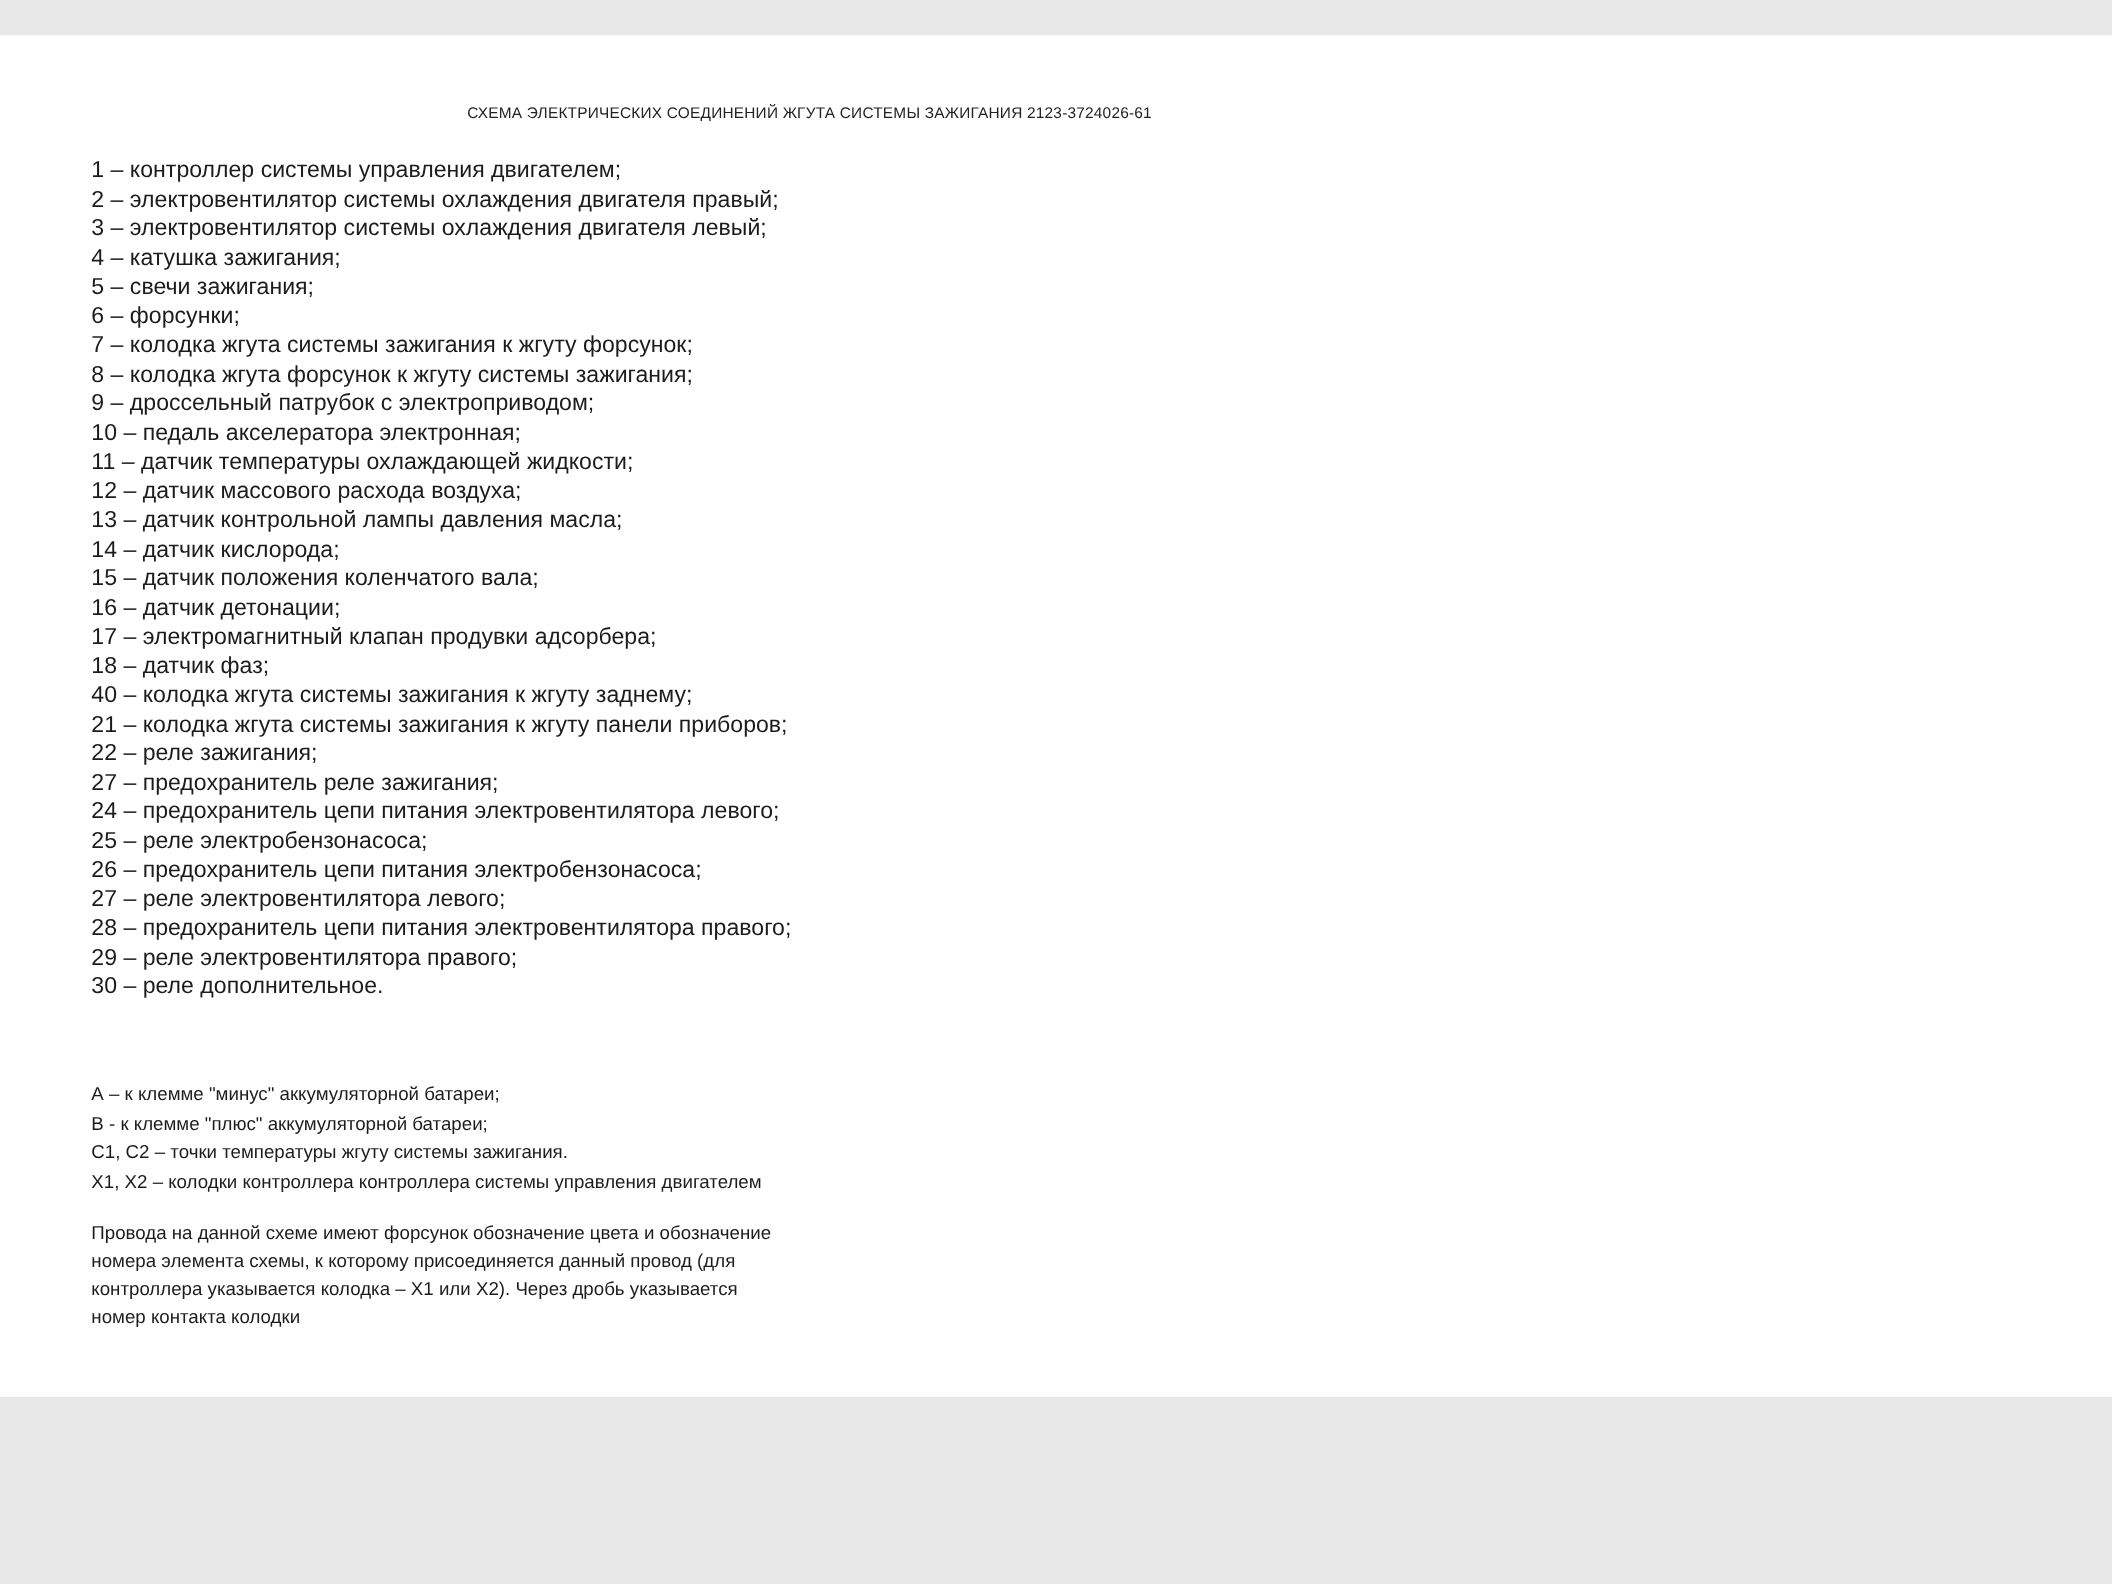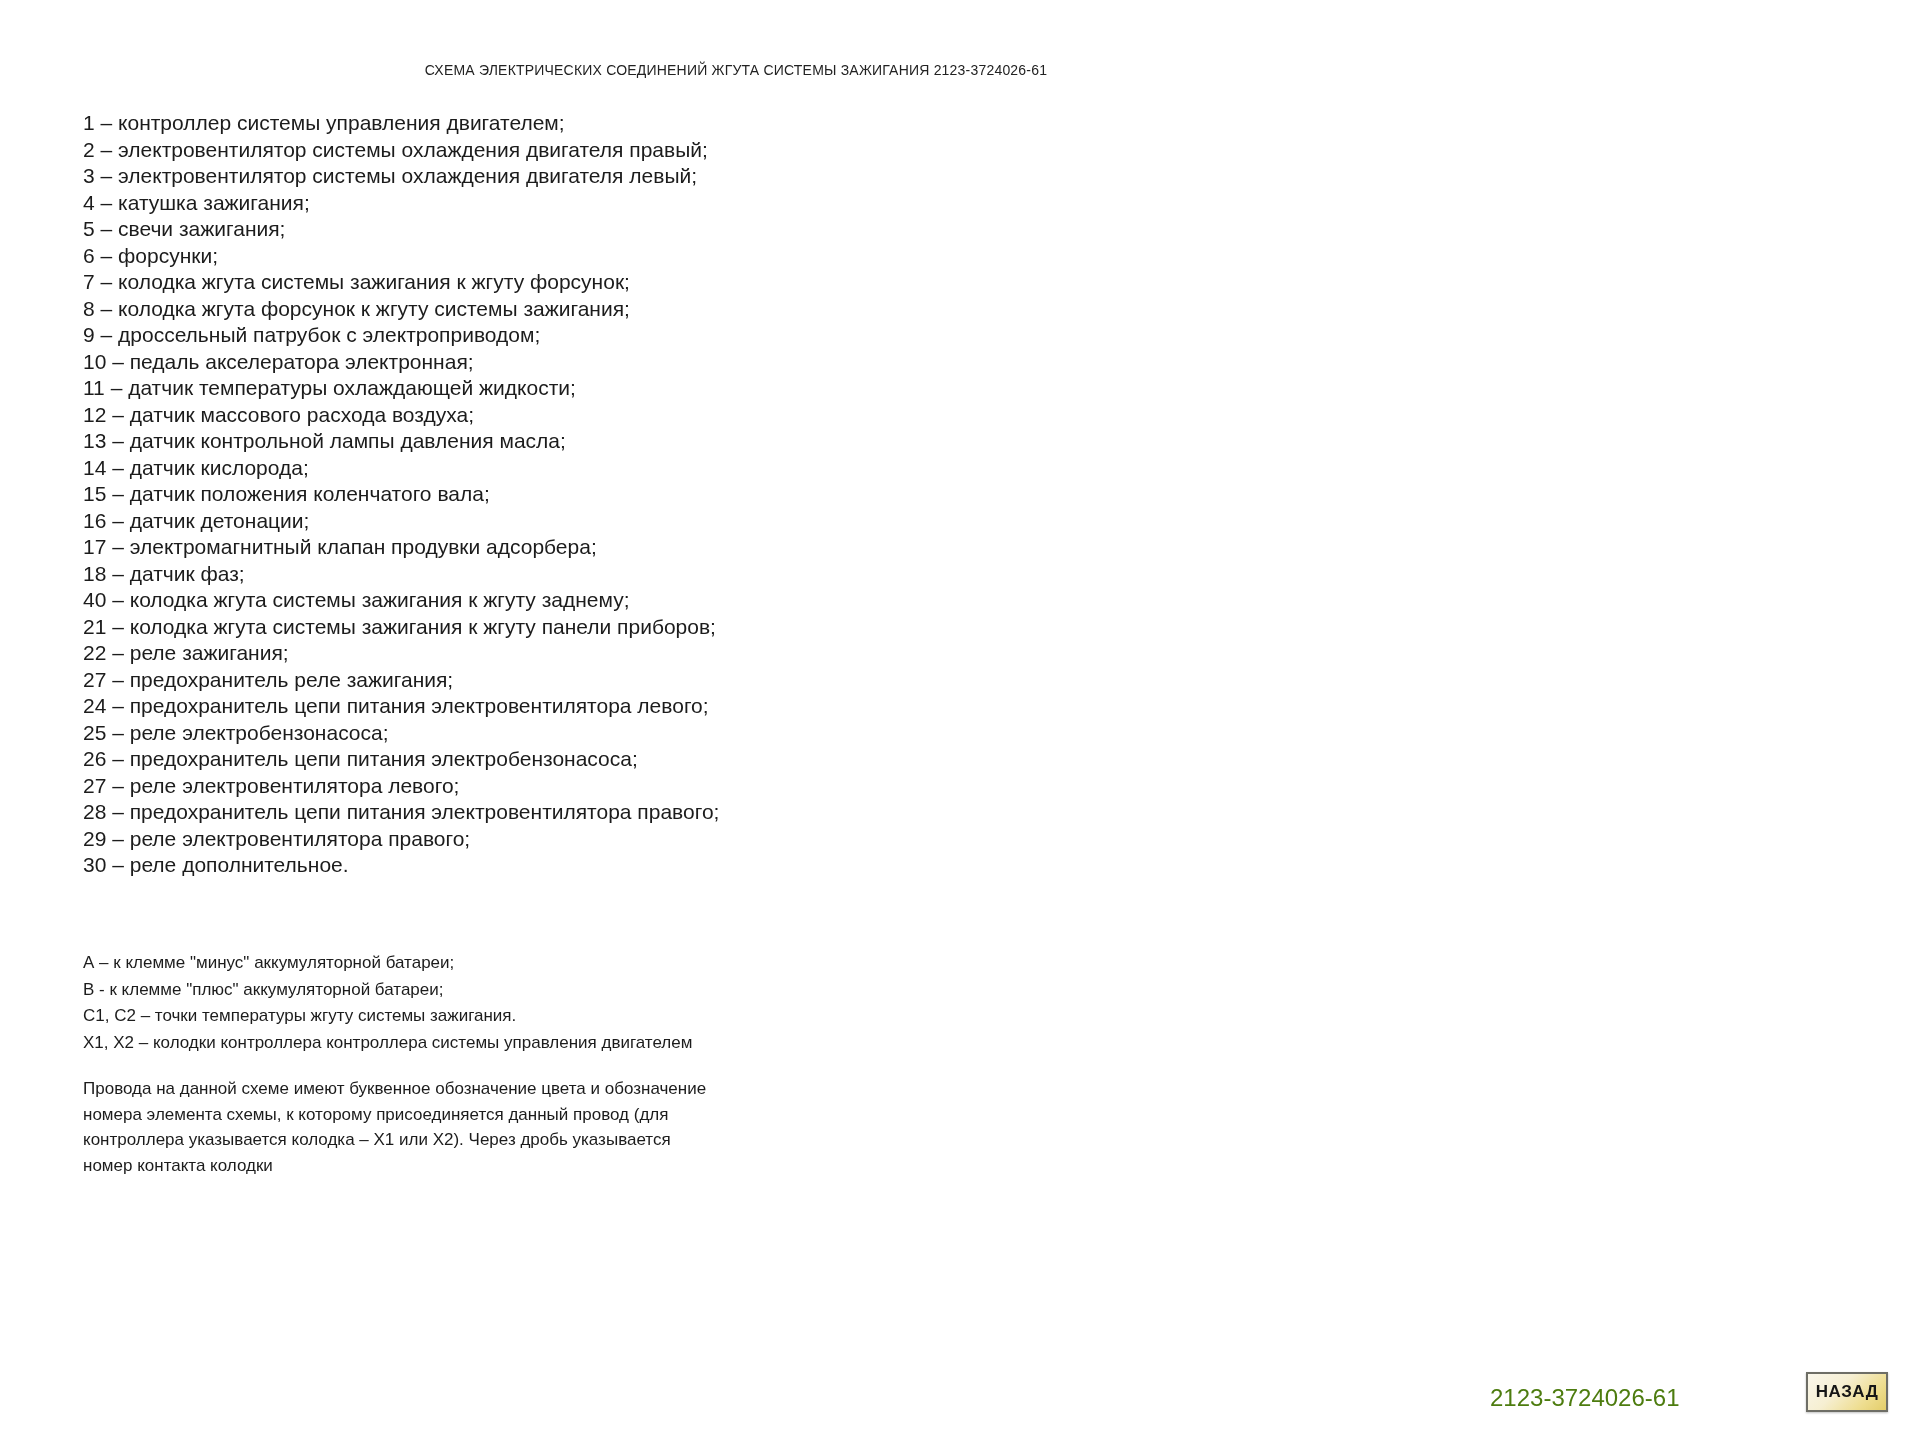--- a/index.html
+++ b/index.html
@@ -1,22 +1,23 @@
 <!DOCTYPE html>
 <html lang="ru"><head>
 <meta charset="utf-8">
 <style>
   html,body{margin:0;padding:0;background:#e8e8e8;}
   .page{
     position:relative;
-    width:1920px;height:1440px;
+    width:1920px;height:1238px;
     background:#ffffff;
     font-family:"Liberation Sans","DejaVu Sans",sans-serif;
     color:#1c1c1c;
     overflow:hidden;
+    margin-top:32px;
   }
   .title{
     position:absolute;
     top:62px;left:0;
     width:1472px;
     text-align:center;
     font-size:14px;
     letter-spacing:.2px;
     color:#222;
     white-space:nowrap;
@@ -104,21 +105,21 @@
     </div>
 
   <div class="connections">
       <div>А – к клемме "минус" аккумуляторной батареи;</div>
       <div>В - к клемме "плюс" аккумуляторной батареи;</div>
       <div>С1, С2 – точки температуры жгуту системы зажигания.</div>
       <div>Х1, Х2 – колодки контроллера контроллера системы управления двигателем</div>
     </div>
 
   <div class="note">
-      <div>Провода на данной схеме имеют буквенное обозначение цвета и обозначение</div>
+      <div>Провода на данной схеме имеют форсунок обозначение цвета и обозначение</div>
       <div>номера элемента схемы, к которому присоединяется данный провод (для</div>
       <div>контроллера указывается колодка – Х1 или Х2). Через дробь указывается</div>
       <div>номер контакта колодки</div>
     </div>
 
   <div class="part-number">2123-3724026-61</div>
 
   <div class="back-btn">НАЗАД</div>
 
 </div>

